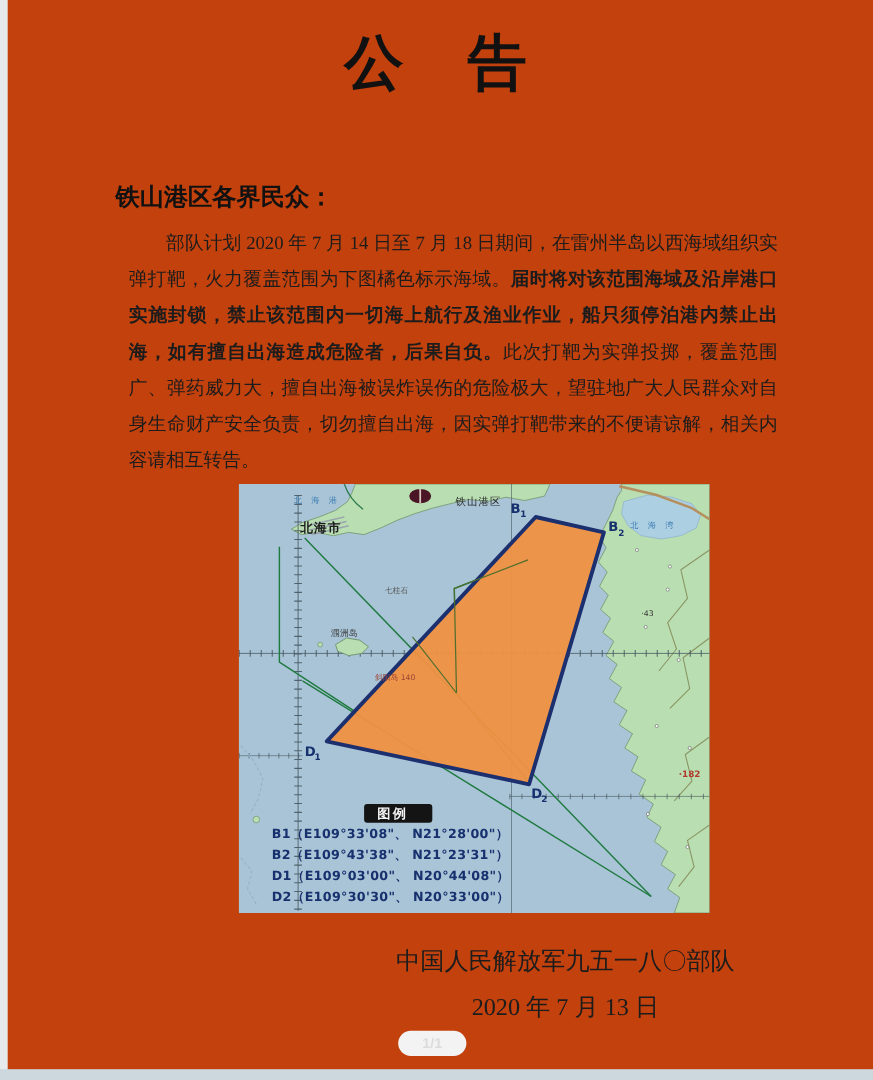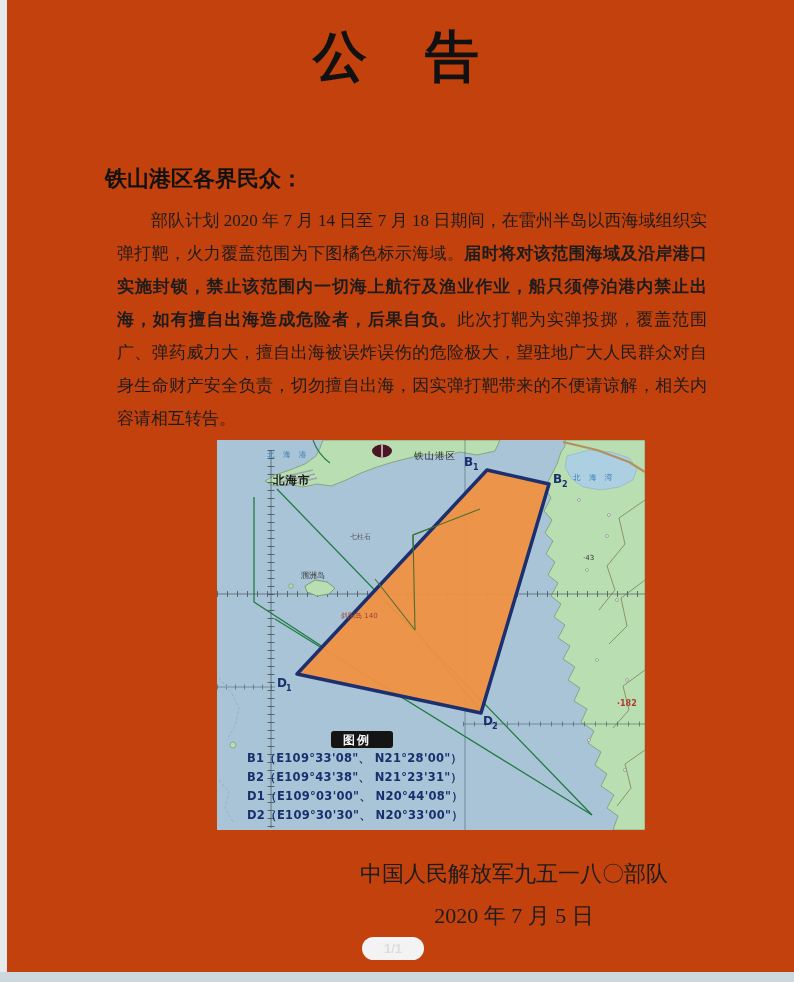--- a/index.html
+++ b/index.html
@@ -152,17 +152,17 @@
           <text x="30" y="341">B2（E109°43'38"、 N21°23'31"）</text>
           <text x="30" y="360">D1（E109°03'00"、 N20°44'08"）</text>
           <text x="30" y="379">D2（E109°30'30"、 N20°33'00"）</text>
         </g>
       </g>
     </svg>
   </div>
 
   <div class="sign-block">
     <div class="sign-line">中国人民解放军九五一八〇部队</div>
-    <div class="date-line">2020 年 7 月 5 日</div>
+    <div class="date-line">2020 年 7 月 13 日</div>
   </div>
 
   <div class="page-badge">1/1</div>
 </div>
 
 </body></html>

